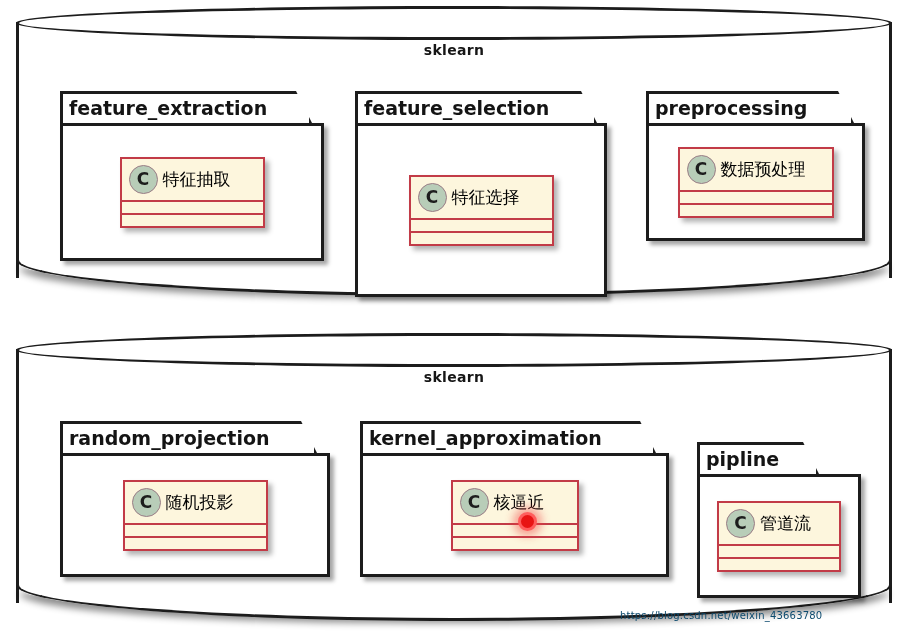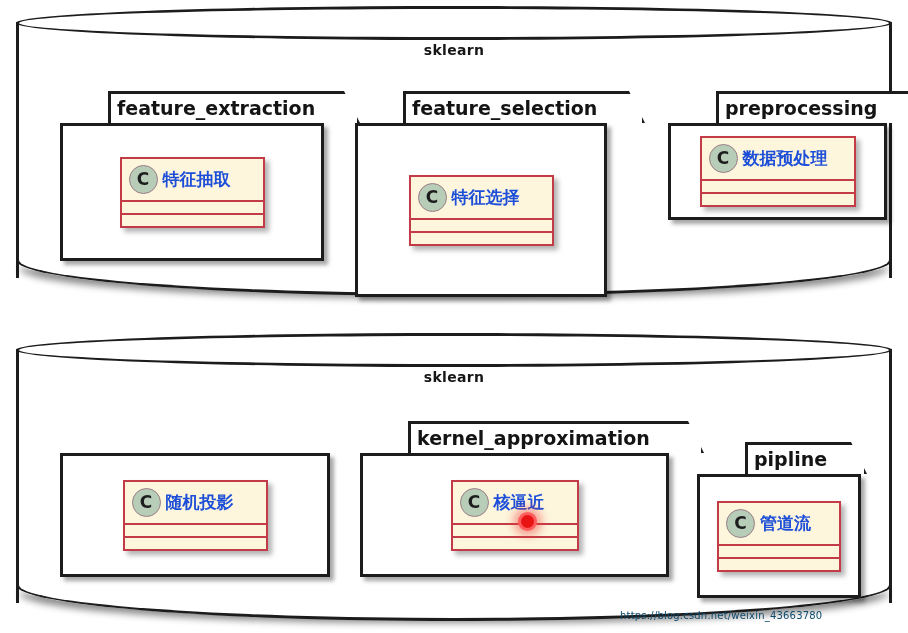--- a/index.html
+++ b/index.html
@@ -76,21 +76,20 @@
     box-sizing: border-box;
     background: #ffffff;
     border: 3px solid #1c1c1c;
     border-bottom: none;
     display: flex;
     align-items: center;
     padding: 0 6px;
     filter: drop-shadow(3px 3px 2px rgba(0,0,0,0.38));
     -webkit-clip-path: polygon(0 0, calc(100% - 16px) 0, 100% 100%, 0 100%);
     clip-path: polygon(0 0, calc(100% - 16px) 0, 100% 100%, 0 100%);
-    margin-left: 48px;
   }
   .pkg-tab-label {
     font-size: 19px;
     font-weight: bold;
     color: #141414;
     white-space: nowrap;
     line-height: 1;
   }
   .pkg-body {
     position: absolute;
@@ -131,22 +130,22 @@
     display: flex;
     align-items: center;
     justify-content: center;
     font-size: 17px;
     font-weight: bold;
     color: #1d1d1d;
     line-height: 1;
   }
   .class-name {
     font-size: 17px;
-    font-weight: bold;
-    color: #1d4ed8;
+    font-weight: normal;
+    color: #000000;
     white-space: nowrap;
     font-family: "DejaVu Sans", "Liberation Sans", sans-serif;
   }
   .class-compart {
     height: 11px;
     border-top: 2px solid #c23b47;
   }
 
   
   .cursor-dot {
@@ -205,21 +204,21 @@
       <div class="class-head">
         <span class="class-circle">C</span>
         <span class="class-name">特征选择</span>
       </div>
       <div class="class-compart"></div>
       <div class="class-compart"></div>
     </div>
   </div>
 </div>
 
-<div class="package" style="left:668px; top:91px; width:219px; height:129px;">
+<div class="package" style="left:646px; top:91px; width:219px; height:150px;">
   <div class="pkg-tab" style="width:208px;">
     <span class="pkg-tab-label">preprocessing</span>
   </div>
   <div class="pkg-body">
     <div class="classbox" style="width:156px;">
       <div class="class-head">
         <span class="class-circle">C</span>
         <span class="class-name">数据预处理</span>
       </div>
       <div class="class-compart"></div>
@@ -229,20 +228,23 @@
 </div>
 
 <div class="cylinder" style="left:16px; top:333px; width:876px; height:288px;">
   <div class="cyl-body"></div>
   <div class="cyl-bottom"></div>
   <div class="cyl-top"></div>
   <div class="cyl-title" style="top:36px;">sklearn</div>
 </div>
 
 <div class="package" style="left:60px; top:421px; width:270px; height:156px;">
+  <div class="pkg-tab" style="width:257px;">
+    <span class="pkg-tab-label">random_projection</span>
+  </div>
   <div class="pkg-body">
     <div class="classbox">
       <div class="class-head">
         <span class="class-circle">C</span>
         <span class="class-name">随机投影</span>
       </div>
       <div class="class-compart"></div>
       <div class="class-compart"></div>
     </div>
   </div>

